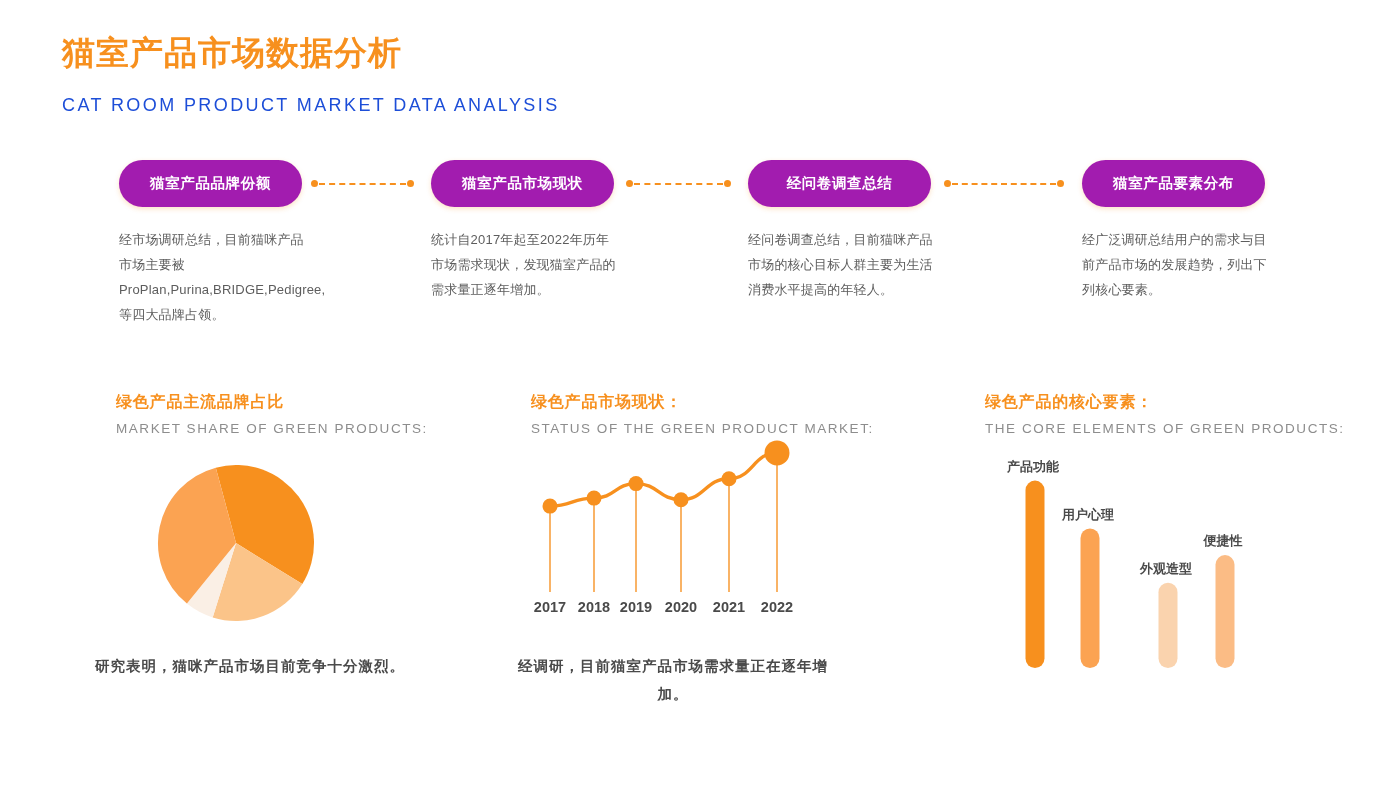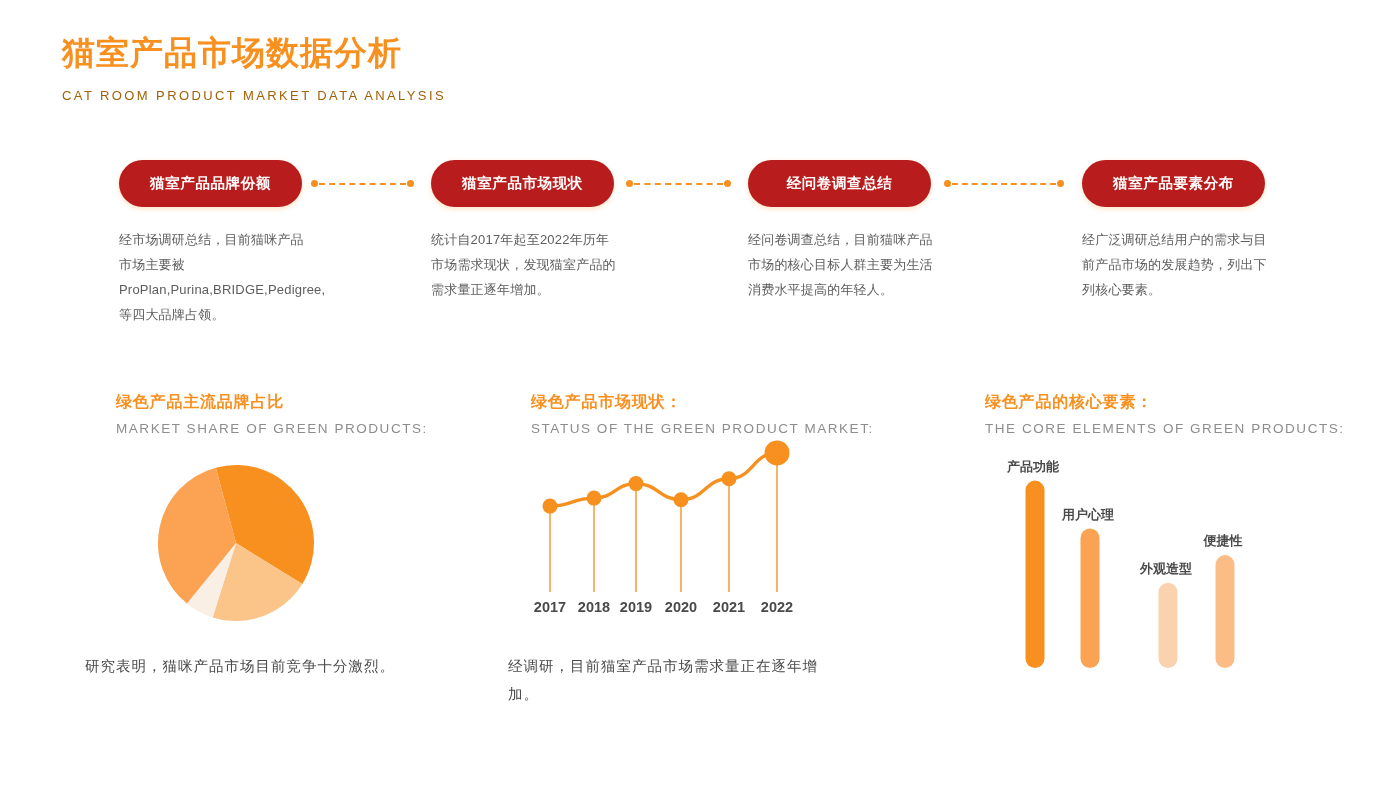--- a/index.html
+++ b/index.html
@@ -11,35 +11,35 @@
   }
   .page{position:relative;width:1400px;height:787px;}
 
   
   .hdr{position:absolute;left:62px;top:32px;}
   .hdr-cn{
     font-size:33px;font-weight:bold;color:#F7901E;letter-spacing:1px;
     line-height:1.25;white-space:nowrap;
   }
   .hdr-en{
-    margin-top:15px;font-size:13px;color:#a16207;letter-spacing:2.4px;
+    margin-top:22px;font-size:18px;color:#1d4ed8;letter-spacing:2.4px;
     white-space:nowrap;font-weight:400;
   }
 
   
   .pill-row{position:absolute;left:0;top:160px;width:1400px;height:150px;}
   .pill-col{position:absolute;top:0;width:300px;}
   .pill-col.c1{left:110px;}
   .pill-col.c2{left:425px;}
   .pill-col.c3{left:742px;}
   .pill-col.c4{left:1078px;}
 
   .pill{
     display:flex;align-items:center;justify-content:center;
-    width:183px;height:47px;border-radius:24px;background:#b91c1c;
+    width:183px;height:47px;border-radius:24px;background:#a21caf;
     color:#ffffff;font-size:14.5px;font-weight:bold;letter-spacing:.6px;
     box-shadow:0 2px 5px rgba(247,144,30,.25);
   }
   .pill-col.c1 .pill{margin-left:9px;}
   .pill-col.c2 .pill{margin-left:6px;}
   .pill-col.c3 .pill{margin-left:6px;}
   .pill-col.c4 .pill{margin-left:4px;}
 
   .pill-desc{
     margin-top:20px;font-size:13px;line-height:25px;color:#5d5d5d;
@@ -67,21 +67,21 @@
   .sh3{left:985px;top:392px;}
 
   
   .chart-box{position:absolute;}
   .pie-box{left:100px;top:445px;width:290px;height:200px;}
   .line-box{left:516px;top:440px;width:310px;height:215px;}
   .bar-box{left:980px;top:455px;width:300px;height:235px;}
 
   .caption{
     position:absolute;font-size:14.5px;line-height:28px;color:#4a4a4a;
-    text-align:left;letter-spacing:1px;
+    text-align:center;letter-spacing:1px;font-weight:bold;
   }
   .cap1{left:85px;top:652px;width:330px;}
   .cap2{left:508px;top:652px;width:330px;}
 
   svg{display:block;overflow:visible;}
 </style>
 </head>
 <body>
 
 <div class="page">

